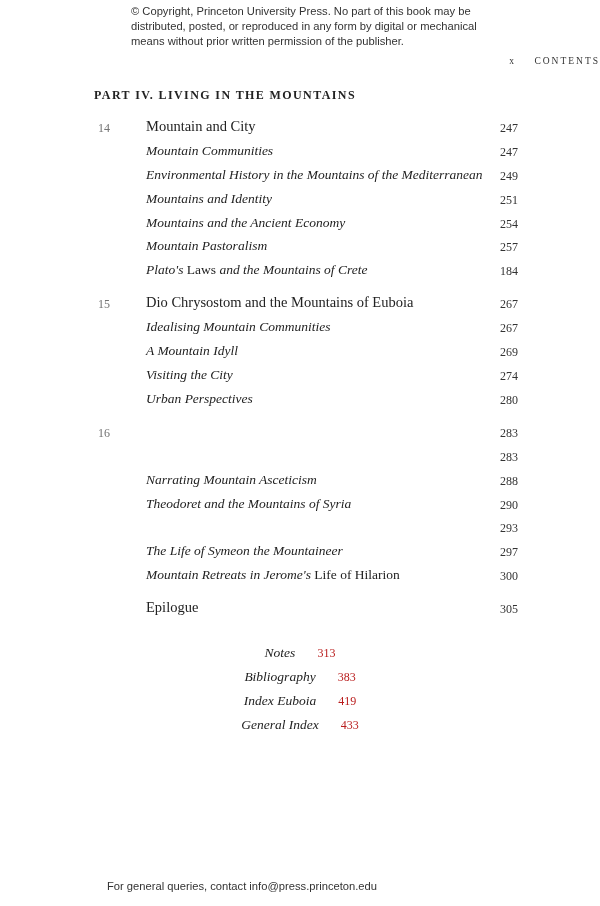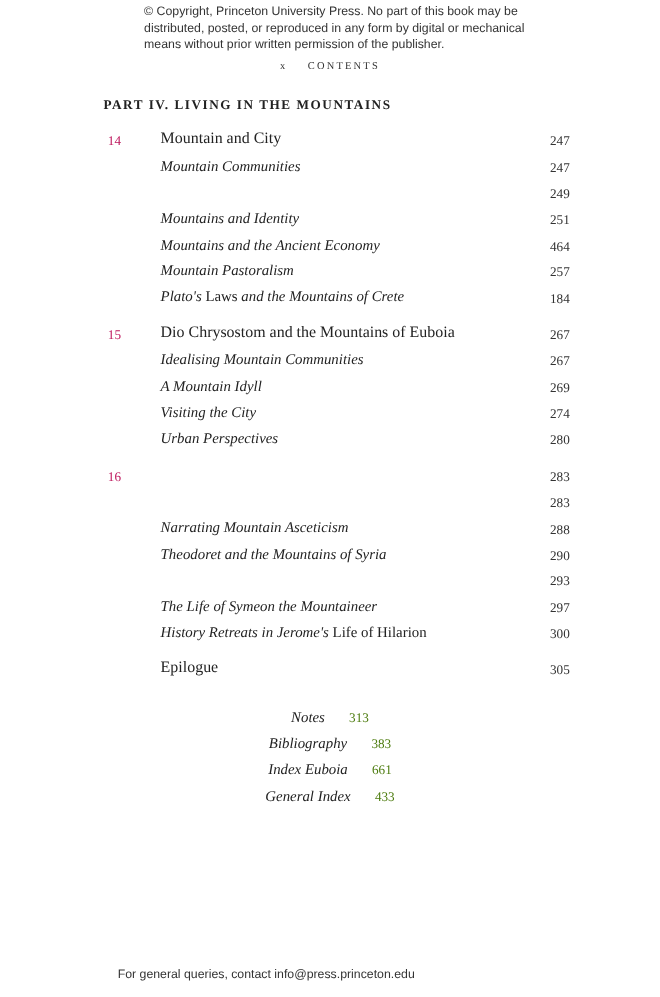--- a/index.html
+++ b/index.html
@@ -2,37 +2,37 @@
 <html><head>
 <meta charset="utf-8">
 <style>
   html, body { margin:0; padding:0; background:#ffffff; }
   body { width:600px; height:906px; position:relative; overflow:hidden; color:#222; }
   .copyright {
     position:absolute; left:131px; top:4px; width:360px;
     font-family:"Liberation Sans", sans-serif; font-size:11.2px; line-height:15px; color:#333;
   }
   .running-head {
-    position:absolute; left:0; width:600px; top:56px; text-align:center;
+    position:absolute; left:0; width:600px; top:56px; text-align:right;
     font-family:"Liberation Serif", serif; font-size:9.5px; letter-spacing:2px; color:#333;
   }
   .running-head .folio { margin-right:14px; }
   .part-title {
     position:absolute; left:94px; top:88px;
     font-family:"Liberation Serif", serif; font-size:12px; font-weight:bold; letter-spacing:1.4px; color:#222;
   }
   .toc { position:absolute; left:0; top:0; width:600px; }
   .row { position:absolute; left:0; width:600px; height:22px; font-family:"Liberation Serif", serif; }
-  .row .num { position:absolute; left:98px; font-size:12px; color:#be185d; top:3px; }
+  .row .num { position:absolute; left:98px; font-size:12px; color:#737373; top:3px; }
   .row .title { position:absolute; left:123px; font-size:14.5px; color:#222; white-space:nowrap;margin-left:23px; }
   .row .title.it { font-style:italic; font-size:13.5px; top:1px; }
   .row .page { position:absolute; right:82px; font-size:12px; color:#333; top:3px; }
   .back { position:absolute; left:0; width:600px; text-align:center; font-family:"Liberation Serif", serif; }
   .back .lbl { font-style:italic; font-size:13.5px; color:#222; }
-  .back .pg { font-size:12px; color:#4d7c0f; margin-left:22px; }
+  .back .pg { font-size:12px; color:#b91c1c; margin-left:22px; }
   .footer {
     position:absolute; left:0; width:484px; top:880px; text-align:center;
     font-family:"Liberation Sans", sans-serif; font-size:11.2px; color:#333;
   }
   .norm { font-style:normal; }
 </style>
 </head>
 <body>
 
 <div class="copyright">
@@ -53,29 +53,30 @@
   <div class="row" style="top:118px">
     <span class="num">14</span>
     <span class="title">Mountain and City</span>
     <span class="page">247</span>
   </div>
   <div class="row" style="top:142px">
     <span class="title it">Mountain Communities</span>
     <span class="page">247</span>
   </div>
   <div class="row" style="top:166px">
+    <span class="title it">Environmental History in the Mountains of the Mediterranean</span>
     <span class="page">249</span>
   </div>
   <div class="row" style="top:190px">
     <span class="title it">Mountains and Identity</span>
     <span class="page">251</span>
   </div>
   <div class="row" style="top:214px">
     <span class="title it">Mountains and the Ancient Economy</span>
-    <span class="page">464</span>
+    <span class="page">254</span>
   </div>
   <div class="row" style="top:237px">
     <span class="title it">Mountain Pastoralism</span>
     <span class="page">257</span>
   </div>
   <div class="row" style="top:261px">
     <span class="title it"><span>Plato's</span><span class="norm"> Laws </span><span>and the Mountains of Crete</span></span>
     <span class="page">184</span>
   </div>
 
@@ -117,36 +118,36 @@
     <span class="page">290</span>
   </div>
   <div class="row" style="top:518px">
     <span class="page">293</span>
   </div>
   <div class="row" style="top:542px">
     <span class="title it">The Life of Symeon the Mountaineer</span>
     <span class="page">297</span>
   </div>
   <div class="row" style="top:566px">
-    <span class="title it"><span>History Retreats in Jerome's</span><span class="norm"> Life of Hilarion</span></span>
+    <span class="title it"><span>Mountain Retreats in Jerome's</span><span class="norm"> Life of Hilarion</span></span>
     <span class="page">300</span>
   </div>
 
   <div class="row" style="top:599px">
     <span class="title">Epilogue</span>
     <span class="page">305</span>
   </div>
 </div>
 
 <div class="back" style="top:643px">
   <span class="lbl">Notes</span><span class="pg">313</span>
 </div>
 <div class="back" style="top:667px">
   <span class="lbl">Bibliography</span><span class="pg">383</span>
 </div>
 <div class="back" style="top:691px">
-  <span class="lbl">Index Euboia</span><span class="pg">661</span>
+  <span class="lbl">Index Euboia</span><span class="pg">419</span>
 </div>
 <div class="back" style="top:715px">
   <span class="lbl">General Index</span><span class="pg">433</span>
 </div>
 
 <div class="footer">For general queries, contact info@press.princeton.edu</div>
 
 </body></html>

